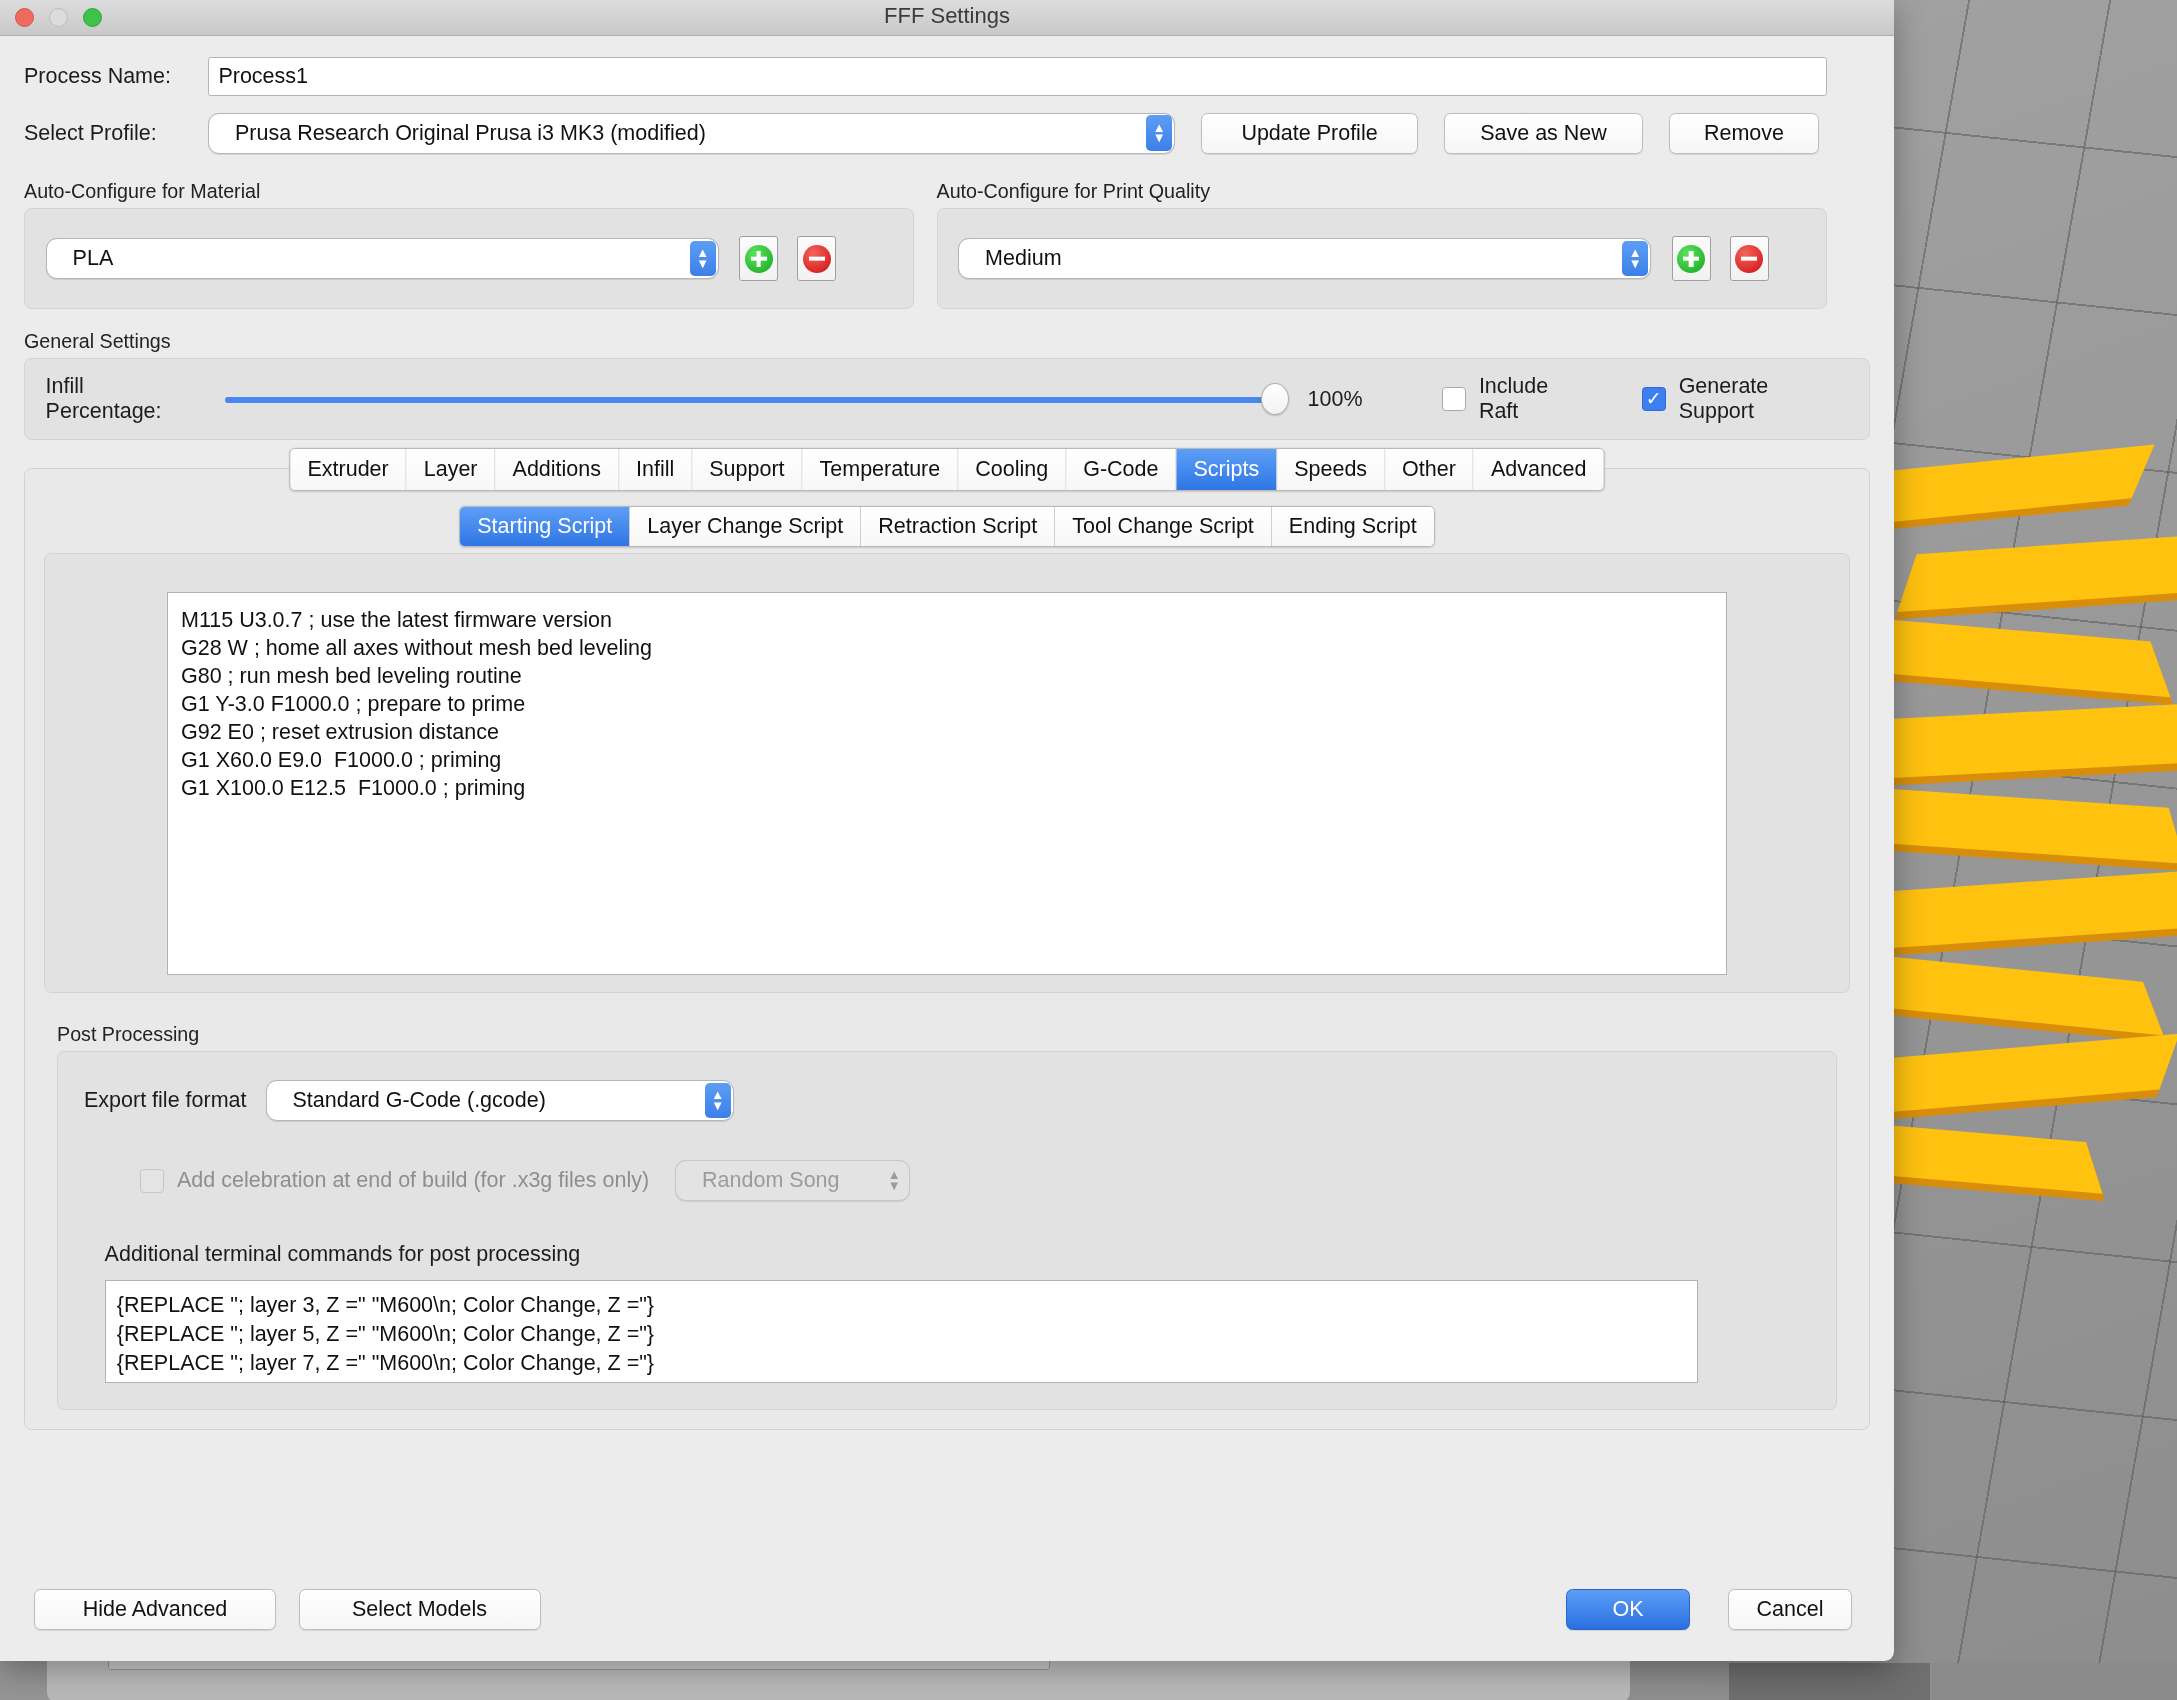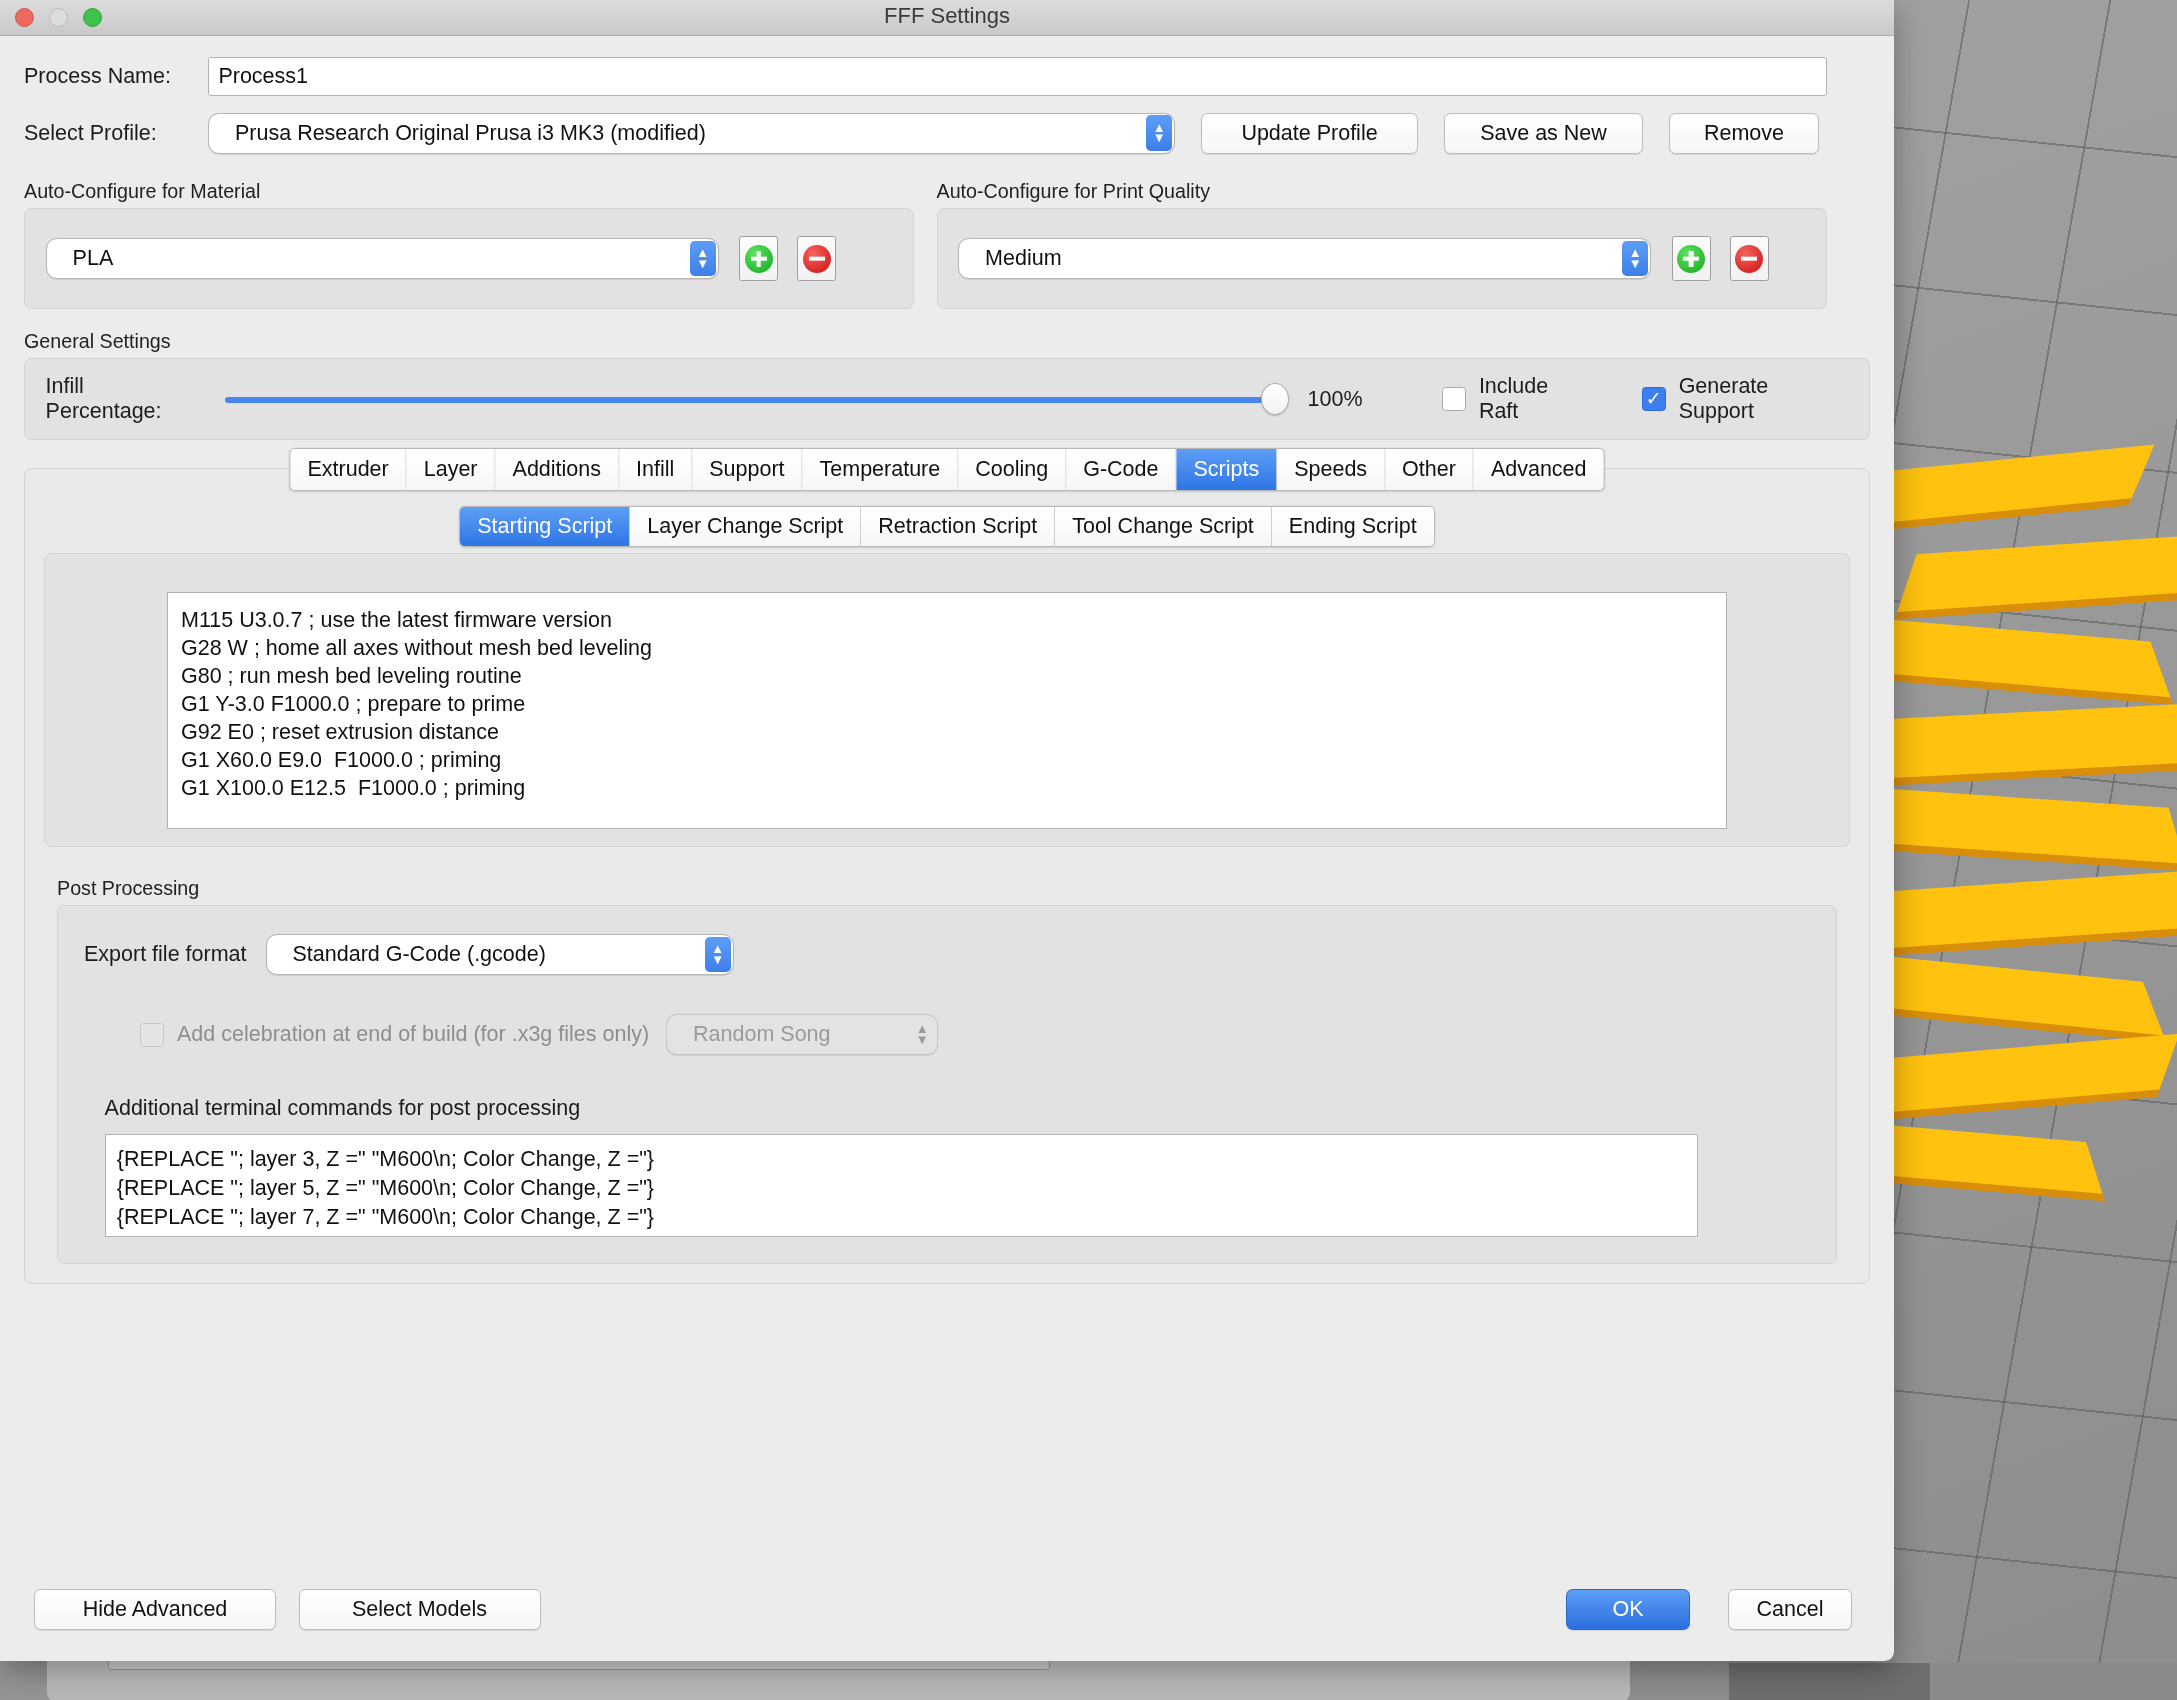--- a/index.html
+++ b/index.html
@@ -206,21 +206,21 @@
     padding: 0 17px; height: 39px; line-height: 39px;
     font-size: 21.5px; color: #111;
     background: linear-gradient(#ffffff, #f7f7f7);
     border-right: 0.9px solid #cfcfcf; white-space: nowrap;
   }
   #subtabs .tab:last-child { border-right: none; }
   #subtabs .tab.active { background: linear-gradient(#5d9ef6, #2f76e4); color: #fff; }
 
   .scriptbox {
     margin: 20.6px auto 0;
-    width: 1560px; height: 237px;
+    width: 1560px; height: 383px;
     background: #fff; border: 0.9px solid #b2b2b2;
     padding: 13px 13px;
     font-size: 21.5px; line-height: 28px; color: #111;
     white-space: pre;
     overflow: hidden;
   }
   .scriptouter {
     background: #e2e2e2; border: 0.9px solid #d3d3d3; border-radius: 7.5px;
     padding: 17px; margin-top: 5.6px;
   }
@@ -413,21 +413,21 @@
               <span class="arrows">
                   <span>▲</span>
                   <span>▼</span>
                 </span>
             </div>
           </div>
 
           <div class="row" style="margin-top:39px; padding-left:56px;">
             <div class="cb off-disabled"></div>
             <div class="lbl" style="margin-left:13px; color:#8e8e8e;">Add celebration at end of build (for .x3g files only)</div>
-            <div class="popup disabled" style="margin-left:17px; width:272px;">
+            <div class="popup disabled" style="margin-left:26px; width:235px;">
               <span>Random Song</span>
               <span class="arrows">
                   <span>▲</span>
                   <span>▼</span>
                 </span>
             </div>
           </div>
 
           <div style="margin-top:41px; padding-left:20.6px;">
             <div class="lbl">Additional terminal commands for post processing</div>

